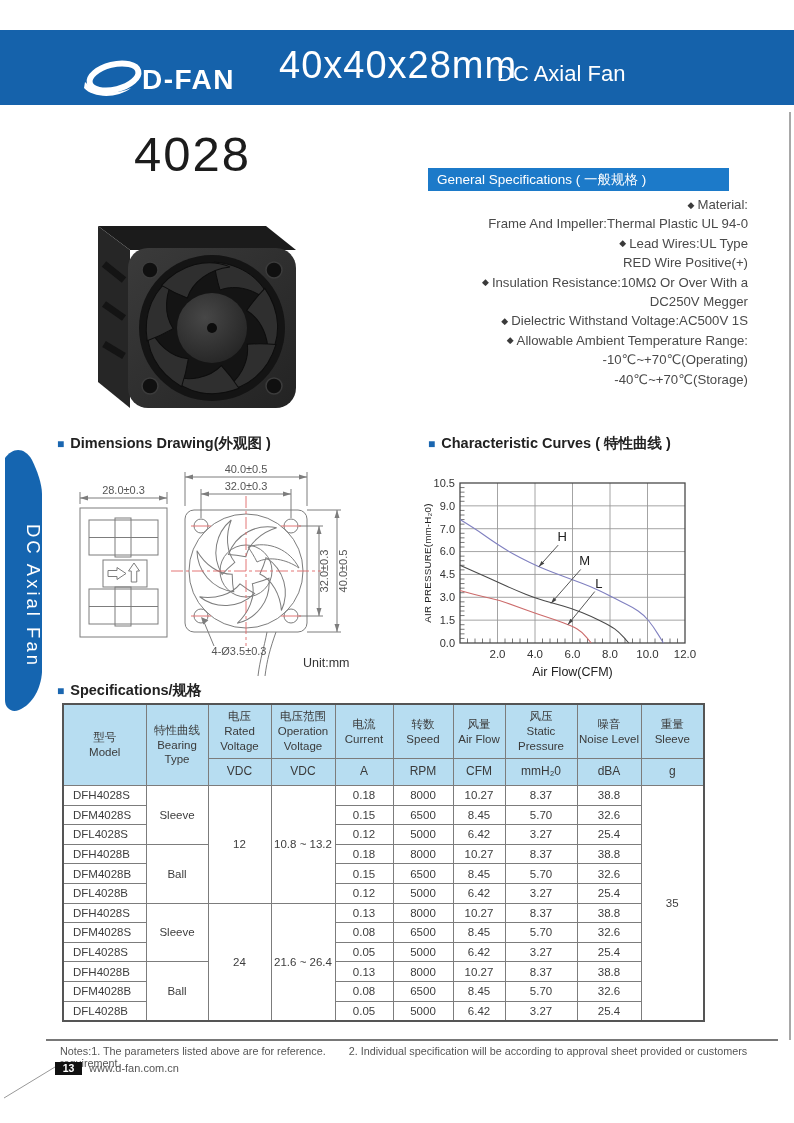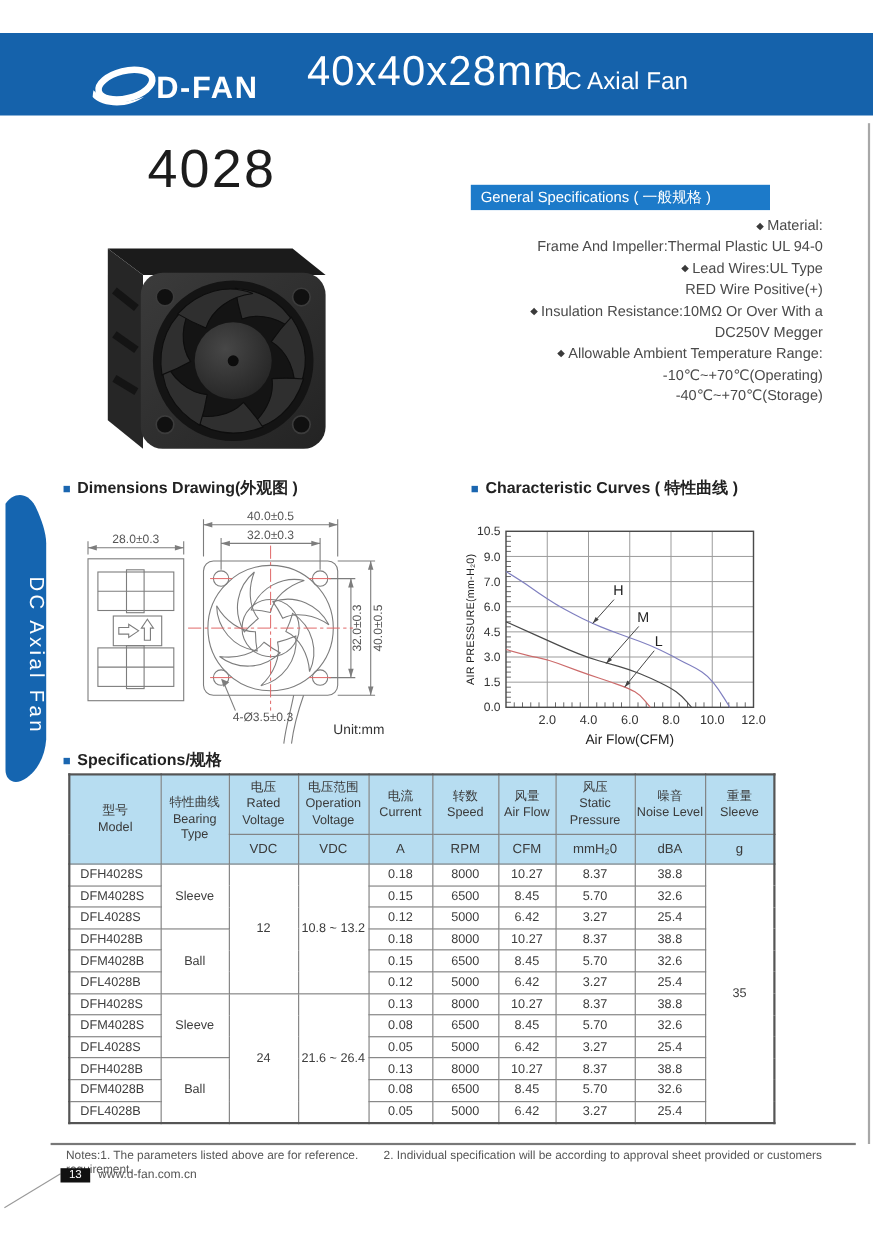--- a/index.html
+++ b/index.html
@@ -9,21 +9,21 @@
   
   .header-band{left:0;top:30px;width:794px;height:75px;background:#1562ab;}
   .brand-name{left:142px;top:64px;color:#fff;font-size:28px;font-weight:bold;letter-spacing:1.5px;}
   .hdr-title{left:279px;top:44px;color:#fff;font-size:38px;font-weight:400;letter-spacing:1px;}
   .hdr-sub{left:497px;top:61px;color:#fff;font-size:22px;font-weight:400;}
   .right-rule{left:789px;top:112px;width:1.5px;height:928px;background:#a8a8a8;}
   
   .model-heading{left:134px;top:126px;font-size:49px;color:#1c1c1c;letter-spacing:2px;}
   
   .gs-block{left:428px;top:168px;width:320px;}
-  .gs-bar{width:272px;height:23px;background:#1c7ac9;color:#fff;font-size:13.5px;line-height:23px;
+  .gs-bar{width:301px;height:23px;background:#1c7ac9;color:#fff;font-size:13.5px;line-height:23px;
           padding-left:9px;box-sizing:border-box;font-weight:400;}
   .gs-lines{margin-top:6px;}
   .gs-line{height:19.4px;font-size:13.2px;color:#4a4a4a;white-space:nowrap;text-align:right;}
   .gs-line .dia{font-size:9px;color:#3a3a3a;margin-right:3px;vertical-align:1.5px;}
   .gs-line.c{padding-left:13px;}
   
   .sec-title{top:434px;font-size:14.5px;font-weight:bold;color:#222;}
   .sec-title .sq{color:#1a66b0;font-size:12px;margin-right:6px;}
   
   .spec-table{left:62px;top:703px;border-collapse:collapse;table-layout:fixed;width:641px;
@@ -33,21 +33,21 @@
   .spec-table thead tr.h1 th{height:53px;}
   .spec-table thead tr.h2 th{height:26px;font-size:12px;}
   .spec-table tbody tr{height:19.6px;}
   .spec-table td{font-size:11.5px;color:#3d3d3d;text-align:center;}
   .spec-table td.model{text-align:left;padding-left:9px;}
   
   .footer-rule{left:46px;top:1039px;width:732px;height:2px;background:#787878;}
   .notes{left:60px;top:1045px;width:724px;font-size:10.8px;color:#555;}
   .notes .n1{margin-right:20px;}
   .page-badge{left:55px;top:1062px;width:27px;height:13px;background:#111;color:#fff;
-              font-size:10.5px;font-weight:normal;text-align:center;line-height:13px;}
+              font-size:10.5px;font-weight:bold;text-align:center;line-height:13px;}
   .site{left:89px;top:1062px;font-size:11px;color:#555;}
   svg text{font-family:"Liberation Sans","DejaVu Sans",sans-serif;}
 </style>
 </head>
 <body>
 
 <div id="page">
 
   <div class="abs header-band"></div>
   <svg class="abs" style="left:84px;top:58px;" width="60" height="42" viewBox="0 0 60 42">
@@ -104,20 +104,21 @@
 
   <div class="abs gs-block">
     <div class="gs-bar">General Specifications ( 一般规格 )</div>
     <div class="gs-lines">
       <div class="gs-line b"><span class="dia">◆</span><span>Material:</span></div>
       <div class="gs-line c">Frame And Impeller:Thermal Plastic UL 94-0</div>
       <div class="gs-line b"><span class="dia">◆</span><span>Lead Wires:UL Type</span></div>
       <div class="gs-line c">RED Wire Positive(+)</div>
       <div class="gs-line b"><span class="dia">◆</span><span>Insulation Resistance:10MΩ Or Over With a</span></div>
       <div class="gs-line c">DC250V Megger</div>
+      <div class="gs-line b"><span class="dia">◆</span><span>Dielectric Withstand Voltage:AC500V 1S</span></div>
       <div class="gs-line b"><span class="dia">◆</span><span>Allowable Ambient Temperature Range:</span></div>
       <div class="gs-line c">-10℃~+70℃(Operating)</div>
       <div class="gs-line c">-40℃~+70℃(Storage)</div>
     </div>
   </div>
 
   <div class="abs sec-title" style="left:57px;">
     <span class="sq">■</span><span>Dimensions Drawing(外观图 )</span>
   </div>
   <div class="abs sec-title" style="left:428px;">

